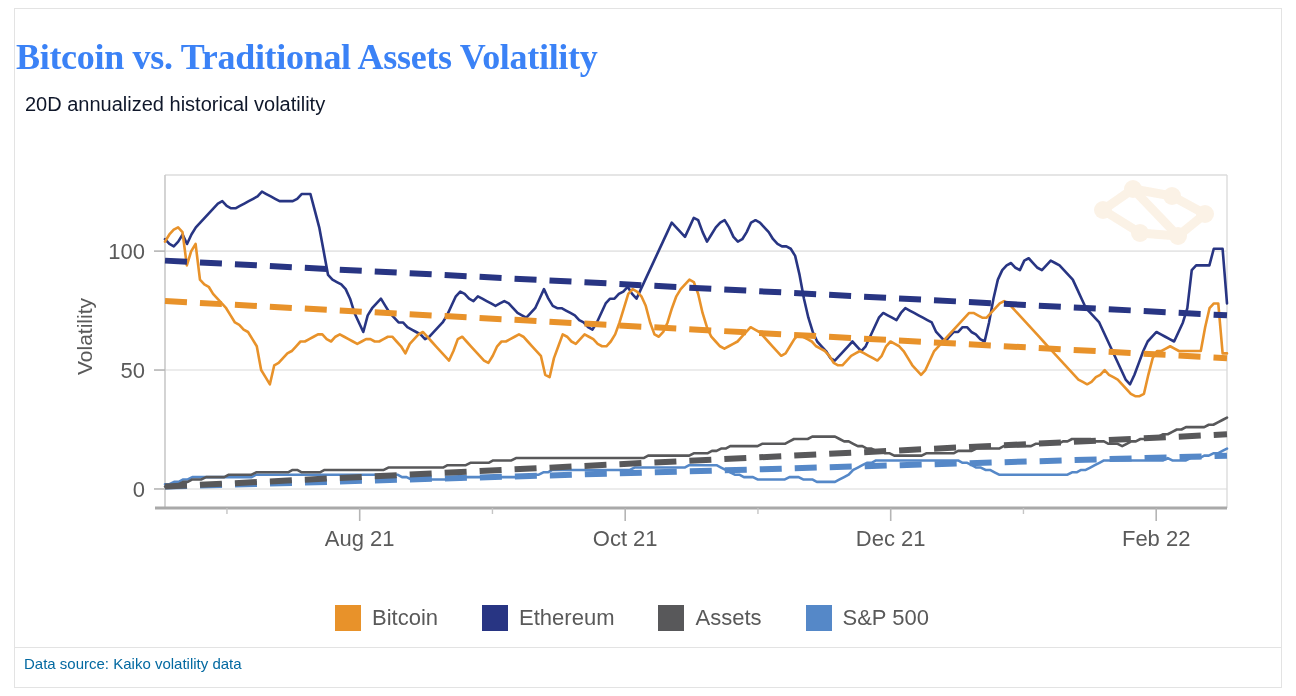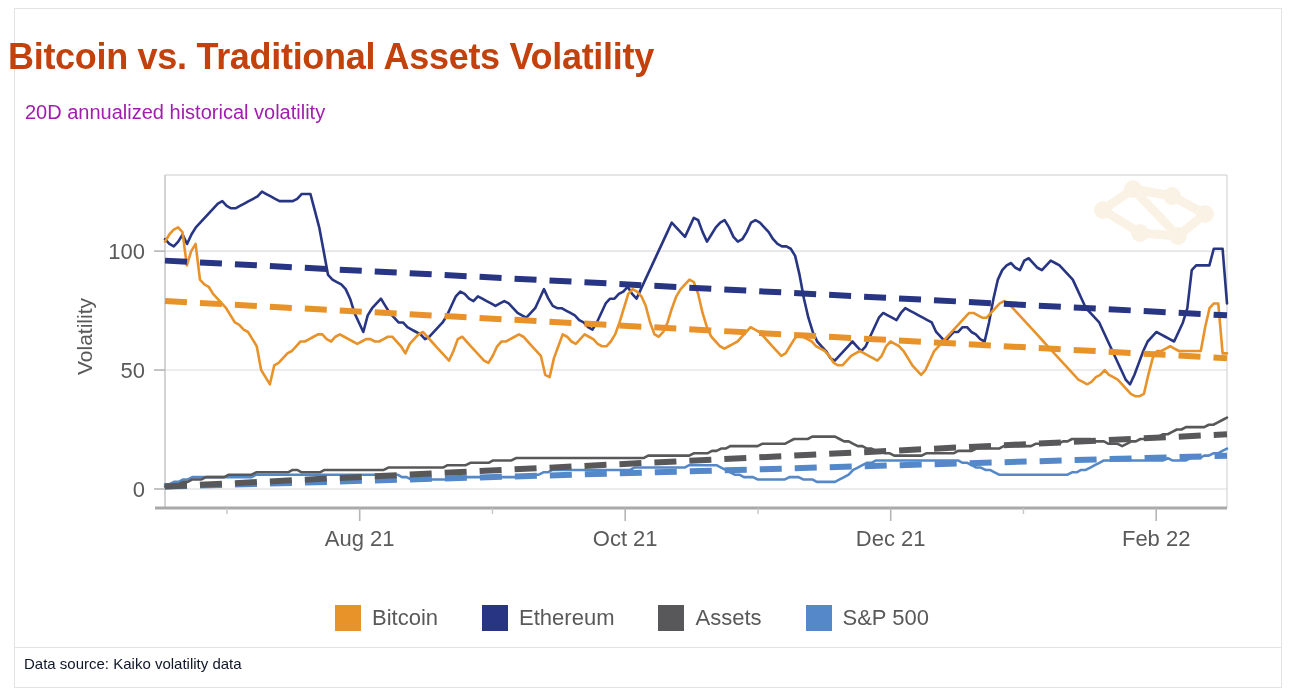--- a/index.html
+++ b/index.html
@@ -6,35 +6,36 @@
   body{font-family:"Liberation Sans","DejaVu Sans",sans-serif;}
   #canvas{
     position:relative;width:1296px;height:696px;background:#ffffff;
     box-sizing:border-box;overflow:hidden;
   }
   .card{
     position:absolute;left:14px;top:8px;width:1268px;height:640px;
     background:#ffffff;border:1px solid #e3e3e3;box-sizing:border-box;
   }
   .title{
-    position:absolute;left:8px;top:36px;
-    font-size:36px;font-weight:bold;color:#c2410c;letter-spacing:-0.3px;
+    position:absolute;left:16px;top:36px;
+    font-size:36px;font-weight:bold;color:#3b82f6;letter-spacing:-0.3px;
     white-space:nowrap;
+    font-family:Liberation Serif, serif;
   }
   .subtitle{
     position:absolute;left:25px;top:93px;
-    font-size:20px;color:#a21caf;white-space:nowrap;font-weight:normal;margin-top:8px;
+    font-size:20px;color:#0f172a;white-space:nowrap;font-weight:normal;
   }
   .footer-band{
     position:absolute;left:14px;top:648px;width:1268px;height:40px;
     background:#ffffff;border:1px solid #e3e3e3;border-top:none;box-sizing:border-box;
   }
   .footer-text{
     position:absolute;left:24px;top:655px;
-    font-size:15px;color:#0f172a;white-space:nowrap;
+    font-size:15px;color:#0369a1;white-space:nowrap;
   }
   svg.plot{position:absolute;left:0;top:0;}
   .legend{
     position:absolute;left:0;top:605px;width:1264px;
     display:flex;justify-content:center;align-items:flex-end;gap:44px;
   }
   .legend-item{display:flex;align-items:center;gap:11px;}
   .legend-swatch{width:26px;height:26px;display:block;}
   .legend-label{font-size:22px;color:#595959;white-space:nowrap;}
   .tick-label{font-size:22px;fill:#5a5a5a;}

